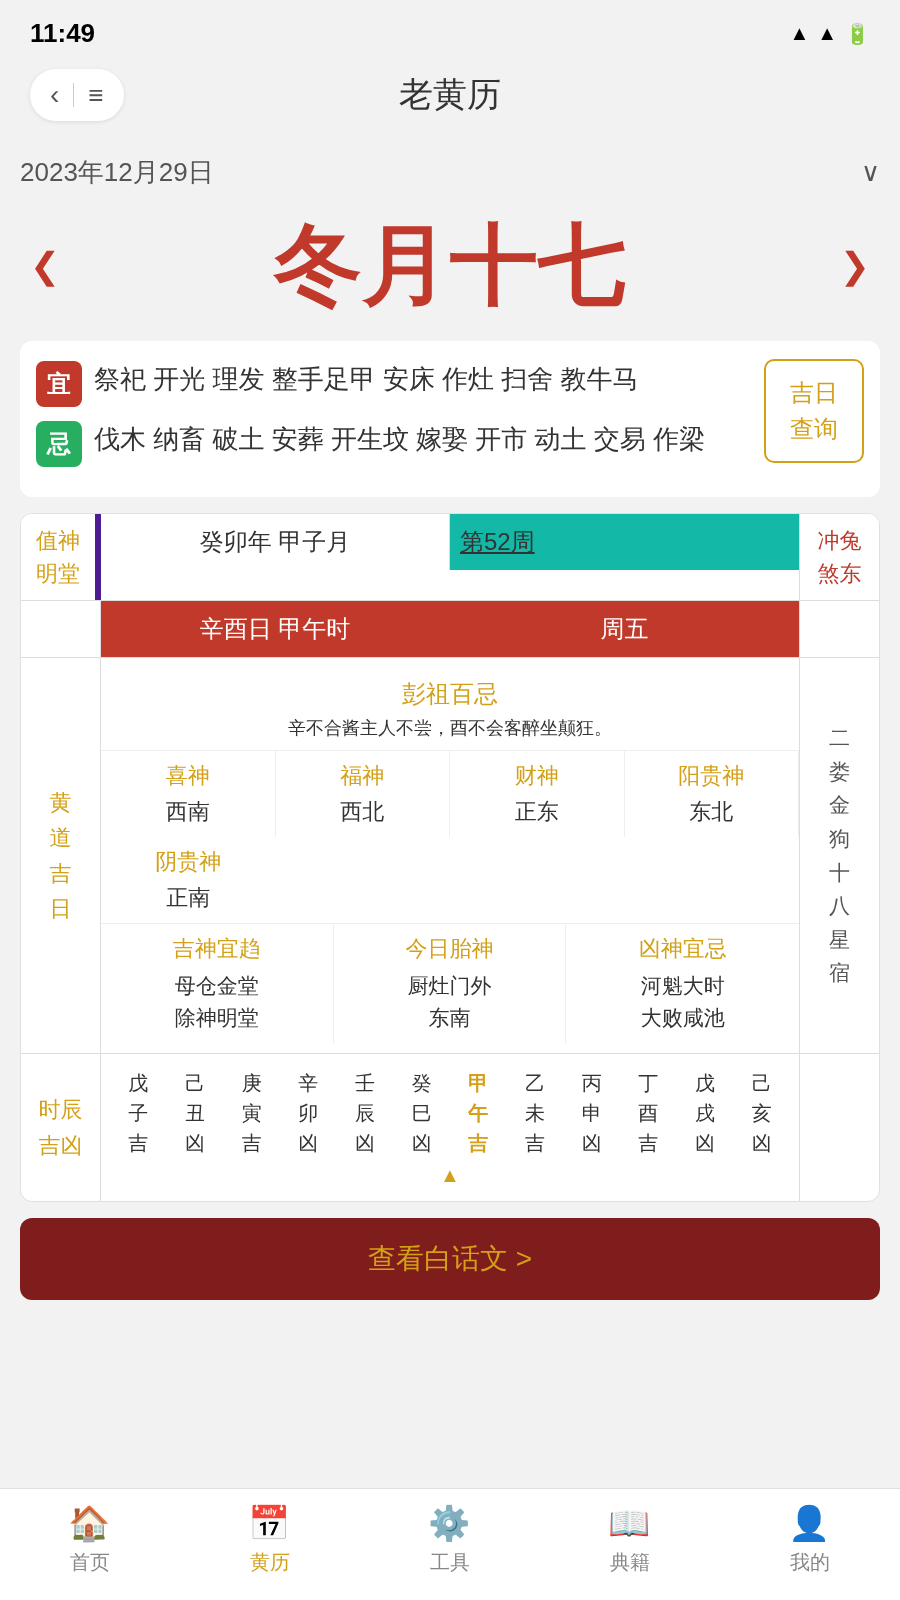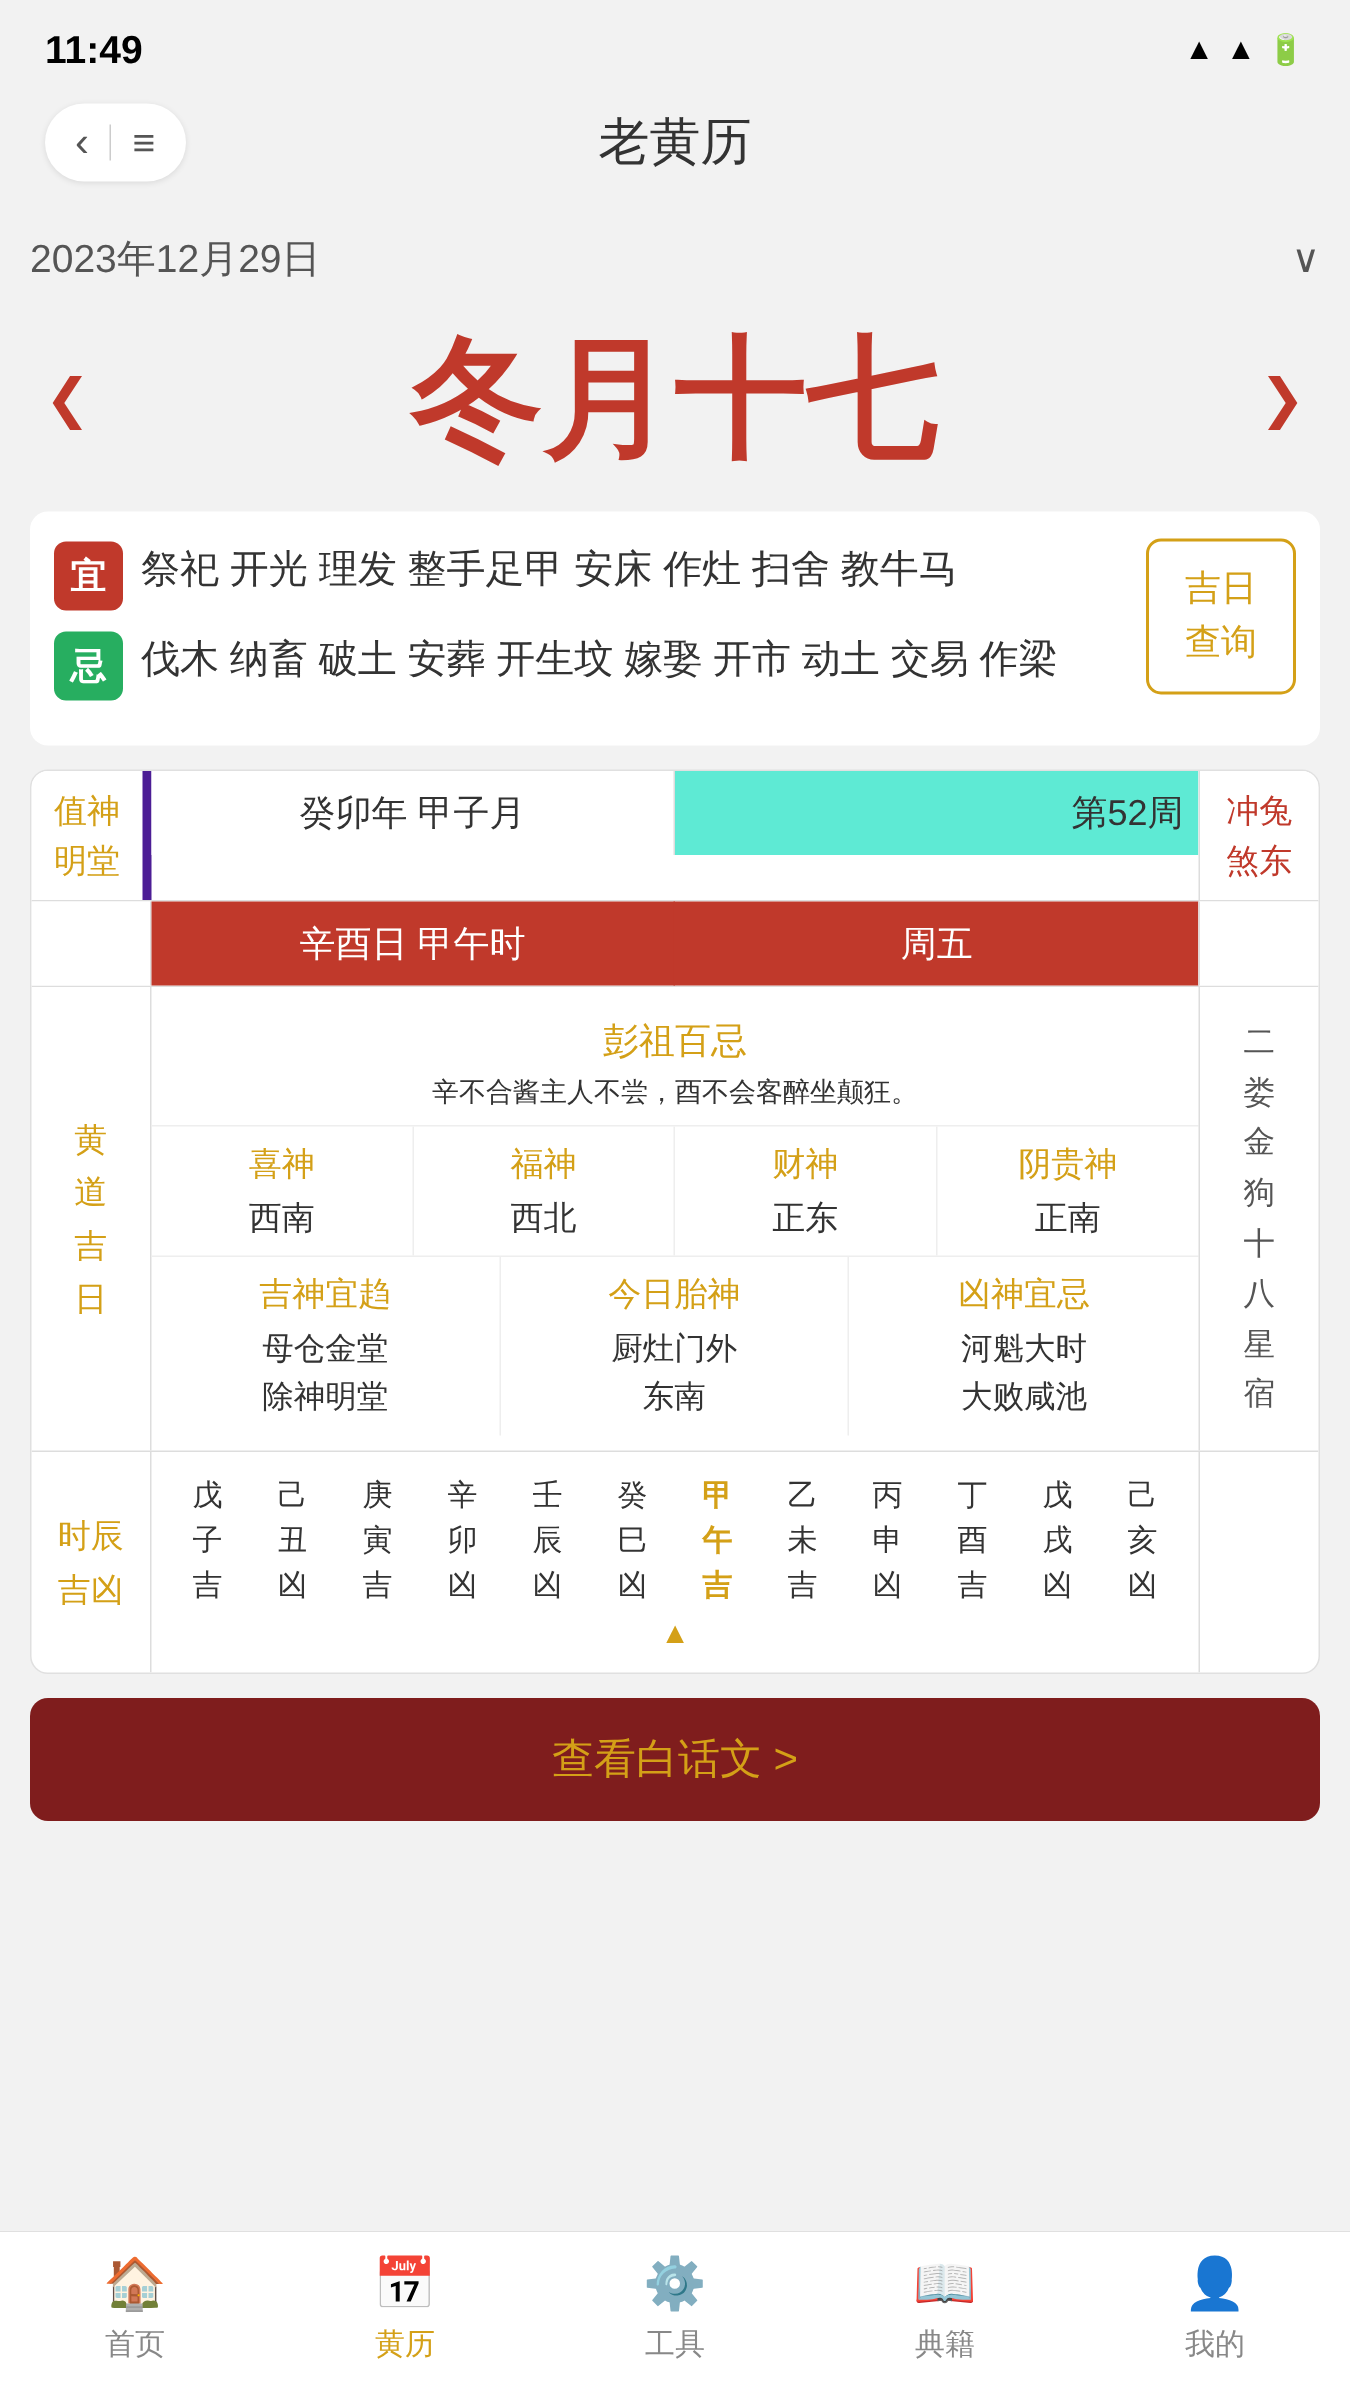--- a/index.html
+++ b/index.html
@@ -218,25 +218,26 @@
     }
     .cell-year-month {
       background: #fff;
       padding: 12px 10px;
       text-align: center;
       font-size: 24px;
       color: #333;
       border-right: 1px solid #ddd;
     }
     .cell-week-num {
-      background: #5eead4;
+      background: #14b8a6;
       padding: 12px 10px;
-      text-align: right;
-      font-size: 24px;
-      color: #333;
+      text-align: left;
+      font-size: 24px;
+      color: #333;
+      text-decoration: underline;
     }
     .cell-chong {
       background: #fff;
       padding: 10px 8px;
       text-align: center;
       color: #d4a017;
       font-size: 22px;
       line-height: 1.5;
       border-left: 1px solid #ddd;
       grid-row: span 2;
@@ -545,20 +546,24 @@
             <div class="god-title">喜神</div>
             <div class="god-dir">西南</div>
           </div>
           <div class="god-cell">
             <div class="god-title">福神</div>
             <div class="god-dir">西北</div>
           </div>
           <div class="god-cell">
             <div class="god-title">财神</div>
             <div class="god-dir">正东</div>
+          </div>
+          <div class="god-cell">
+            <div class="god-title">阳贵神</div>
+            <div class="god-dir">东北</div>
           </div>
           <div class="god-cell">
             <div class="god-title">阴贵神</div>
             <div class="god-dir">正南</div>
           </div>
         </div>
 
         <div class="aus-grid">
           <div class="aus-cell">
             <div class="aus-title">吉神宜趋</div>

